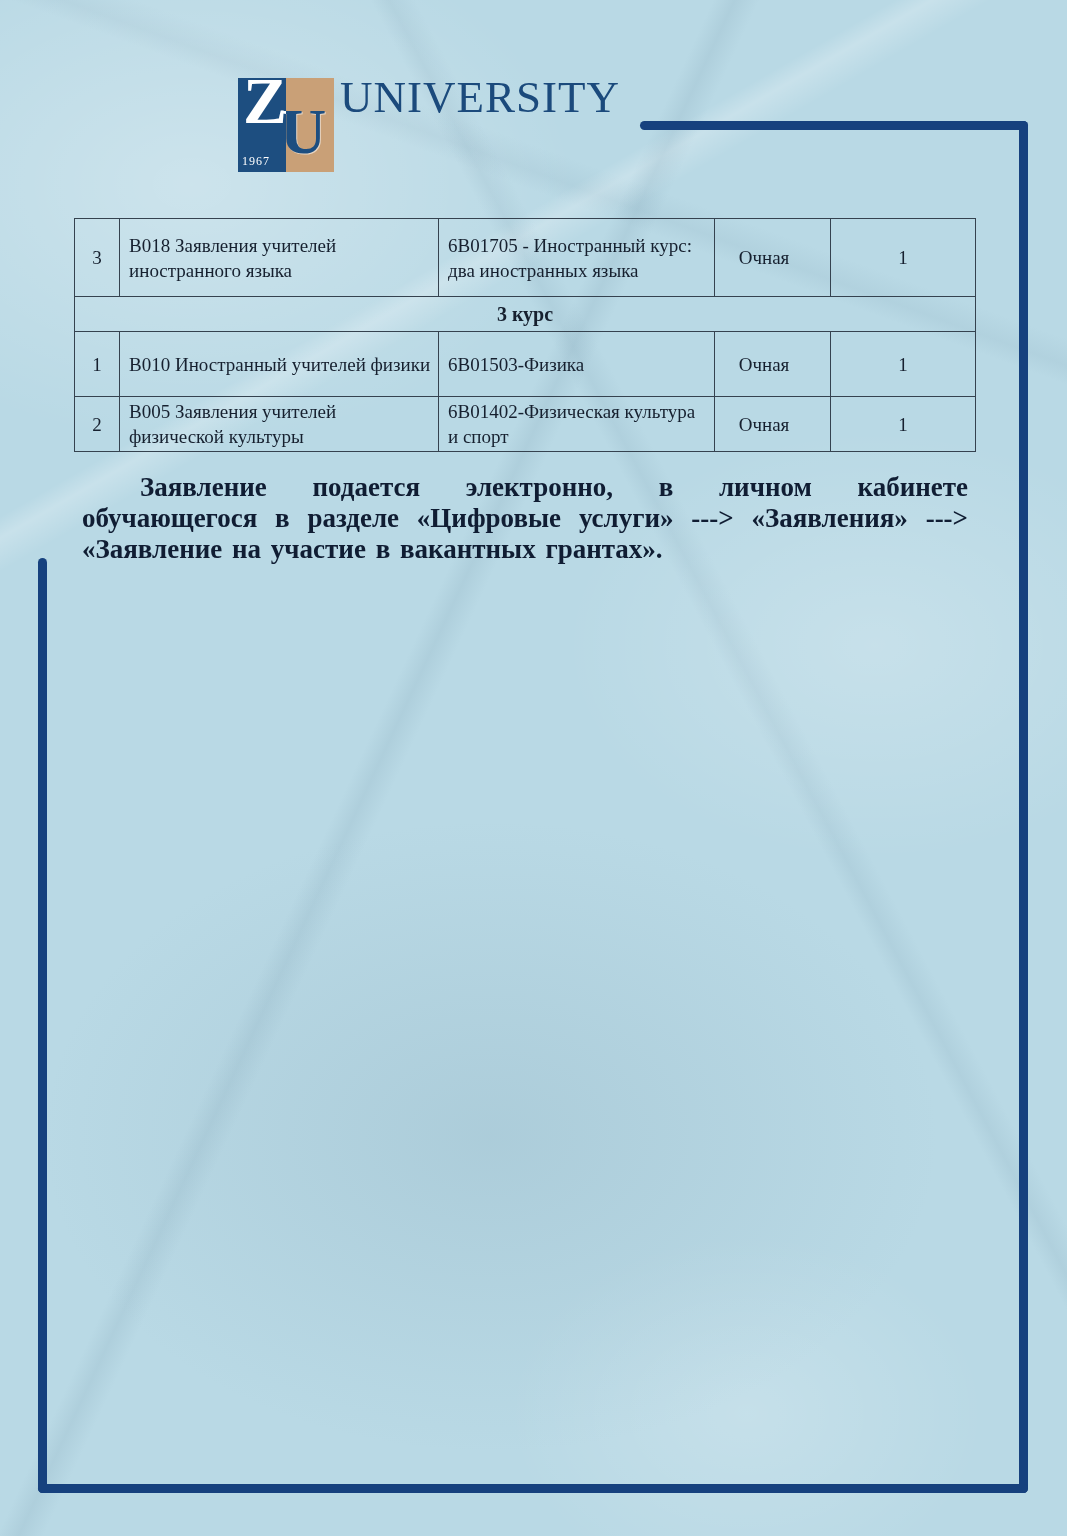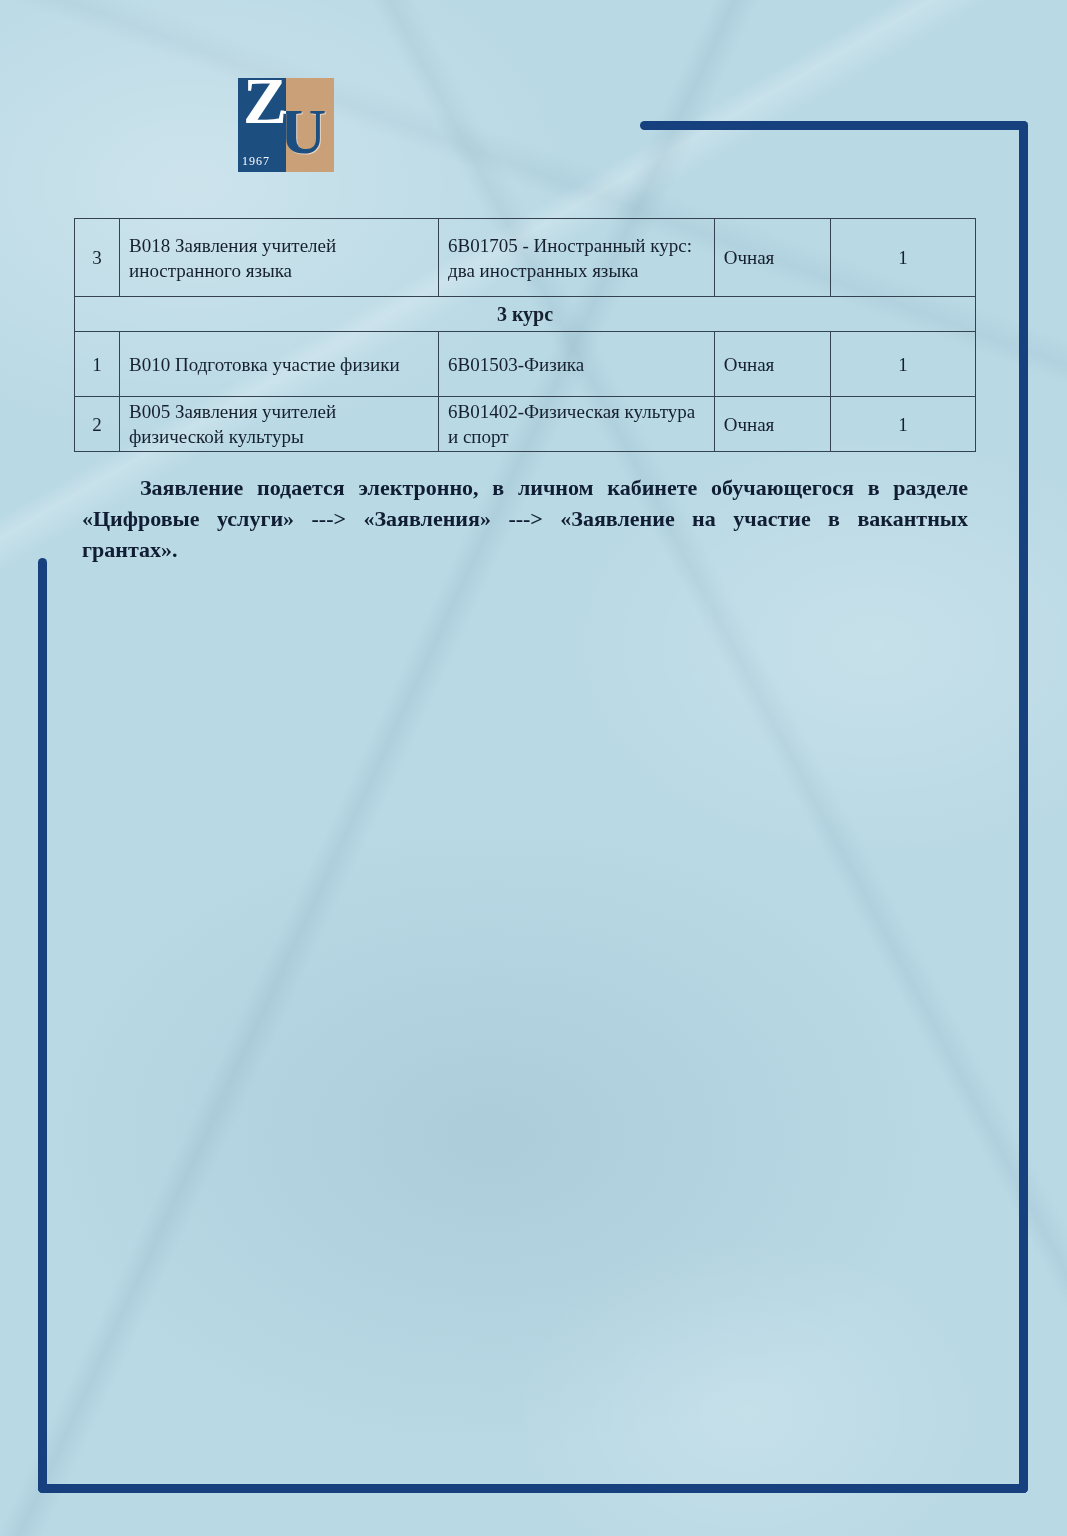--- a/index.html
+++ b/index.html
@@ -66,31 +66,31 @@
     font-size: 19px;
   }
   .grants-table td {
     border: 1.6px solid #35424f;
     vertical-align: middle;
     padding: 2px 6px;
     line-height: 25px;
   }
   .grants-table .c-num, .grants-table .c-count { text-align: center; padding: 2px 2px; }
   .grants-table .c-program, .grants-table .c-code { text-align: left; padding-left: 9px; }
-  .grants-table .c-form { padding-left: 9px; }
+  .grants-table .c-form { padding-left: 24px; }
   .row-a { height: 78px; }
   .row-h { height: 35px; border-radius: 7px; }
   .row-b { height: 65px; }
   .row-c { height: 52px; }
   .section-cell { text-align: center; font-weight: bold; font-size: 20px; }
 
   
   .note {
     position: absolute; left: 82px; top: 472px; width: 886px;
-    font-size: 22px; line-height: 31px; font-weight: bold;
+    font-size: 27px; line-height: 31px; font-weight: bold;
     color: #101d33;
     text-align: justify;
     text-indent: 58px;
     word-spacing: 3px;
   }
 </style>
 </head>
 <body>
 
 <div class="logo-square">
@@ -98,20 +98,21 @@
     <span class="logo-z">Z</span>
     <span class="logo-u on-blue">U</span>
     <span class="logo-year">1967</span>
   </div>
   <div class="logo-half tan">
     <span class="logo-u on-tan">U</span>
   </div>
 </div>
 
 <div class="uni-name">
+  <div class="line2">UNIVERSITY</div>
 </div>
 
 <div class="frame-line frame-top"></div>
 <div class="frame-line frame-right"></div>
 <div class="frame-line frame-bottom"></div>
 <div class="frame-line frame-left"></div>
 
 <table class="grants-table">
   <colgroup>
     <col style="width:5.0%">
@@ -126,21 +127,21 @@
       <td class="c-program">В018 Заявления учителей иностранного языка</td>
       <td class="c-code">6В01705 - Иностранный курс: два иностранных языка</td>
       <td class="c-form">Очная</td>
       <td class="c-count">1</td>
     </tr>
     <tr class="row-h">
       <td class="section-cell" colspan="5">3 курс</td>
     </tr>
     <tr class="row-b">
       <td class="c-num">1</td>
-      <td class="c-program">В010 Подготовка участие физики</td>
+      <td class="c-program">В010 Иностранный учителей физики</td>
       <td class="c-code">6В01503-Физика</td>
       <td class="c-form">Очная</td>
       <td class="c-count">1</td>
     </tr>
     <tr class="row-c">
       <td class="c-num">2</td>
       <td class="c-program">В005 Заявления учителей физической культуры</td>
       <td class="c-code">6В01402-Физическая культура и спорт</td>
       <td class="c-form">Очная</td>
       <td class="c-count">1</td>

